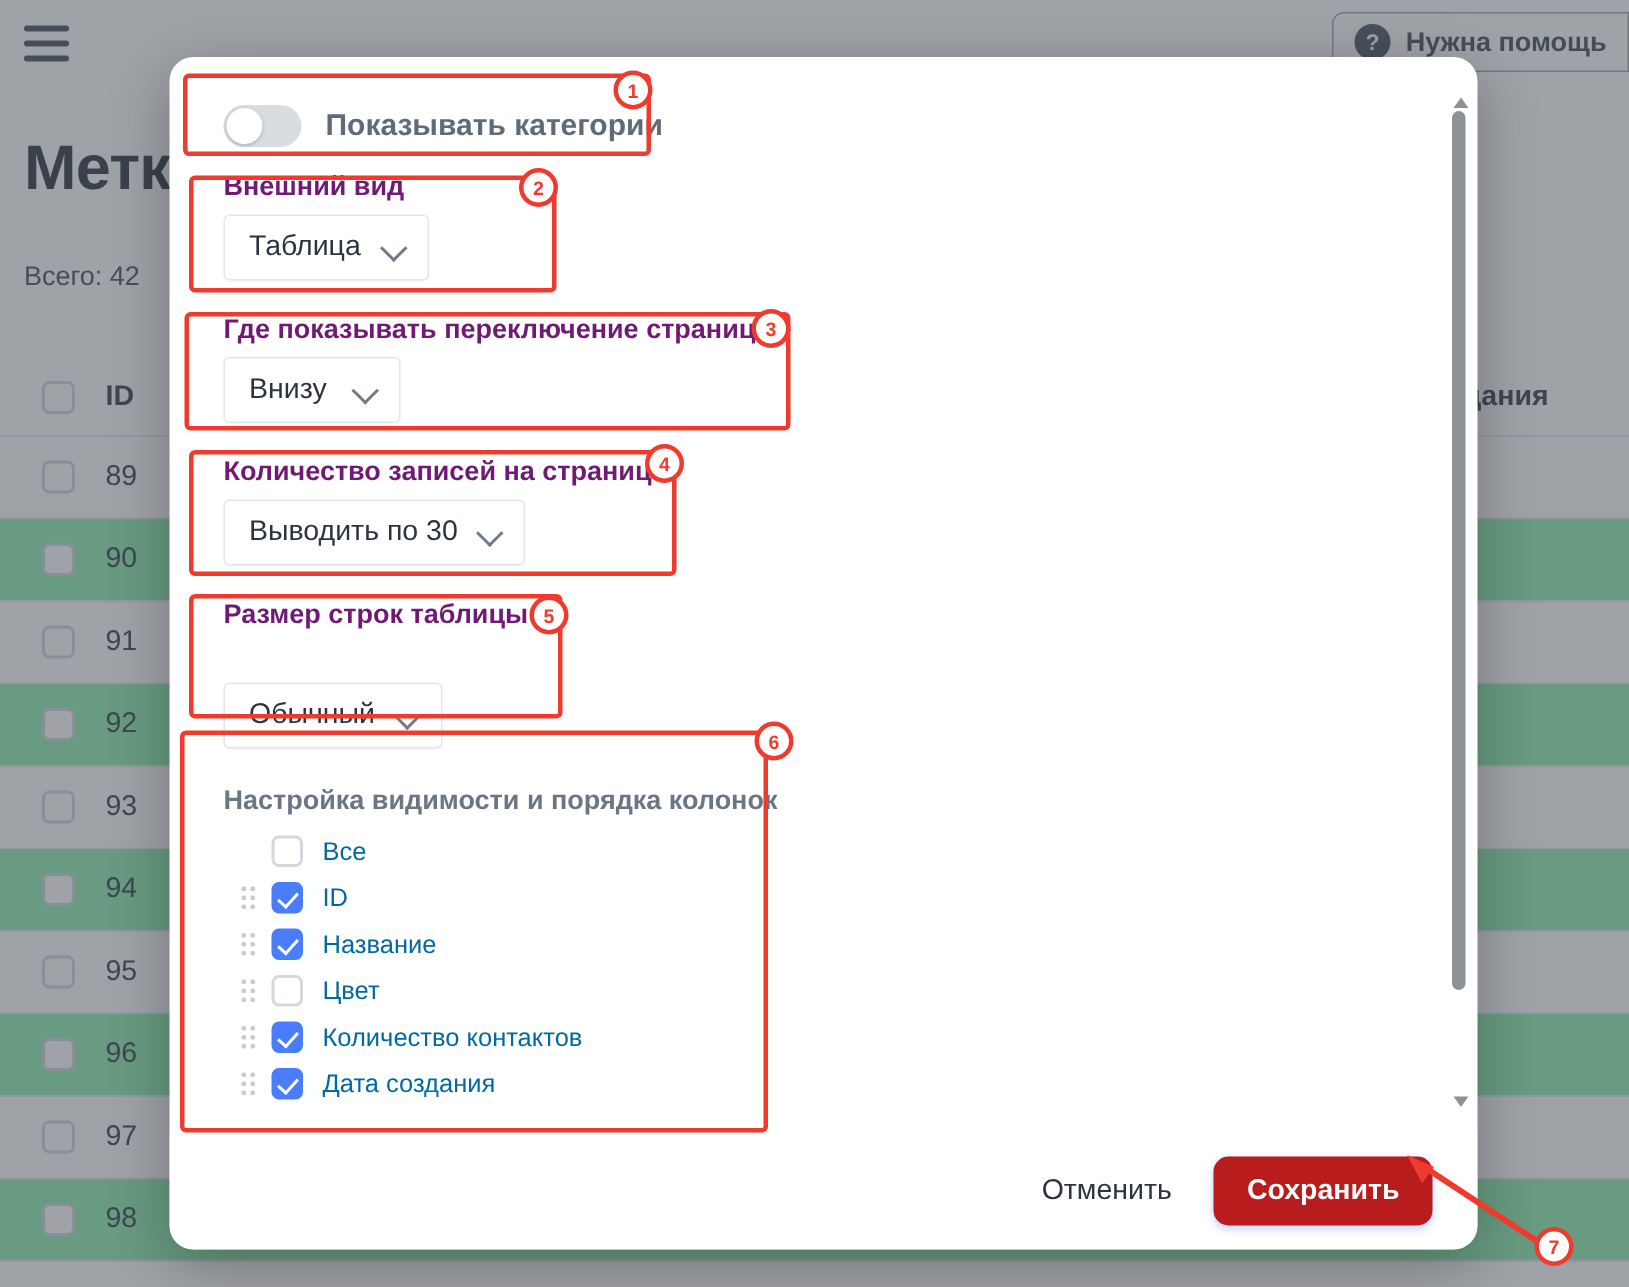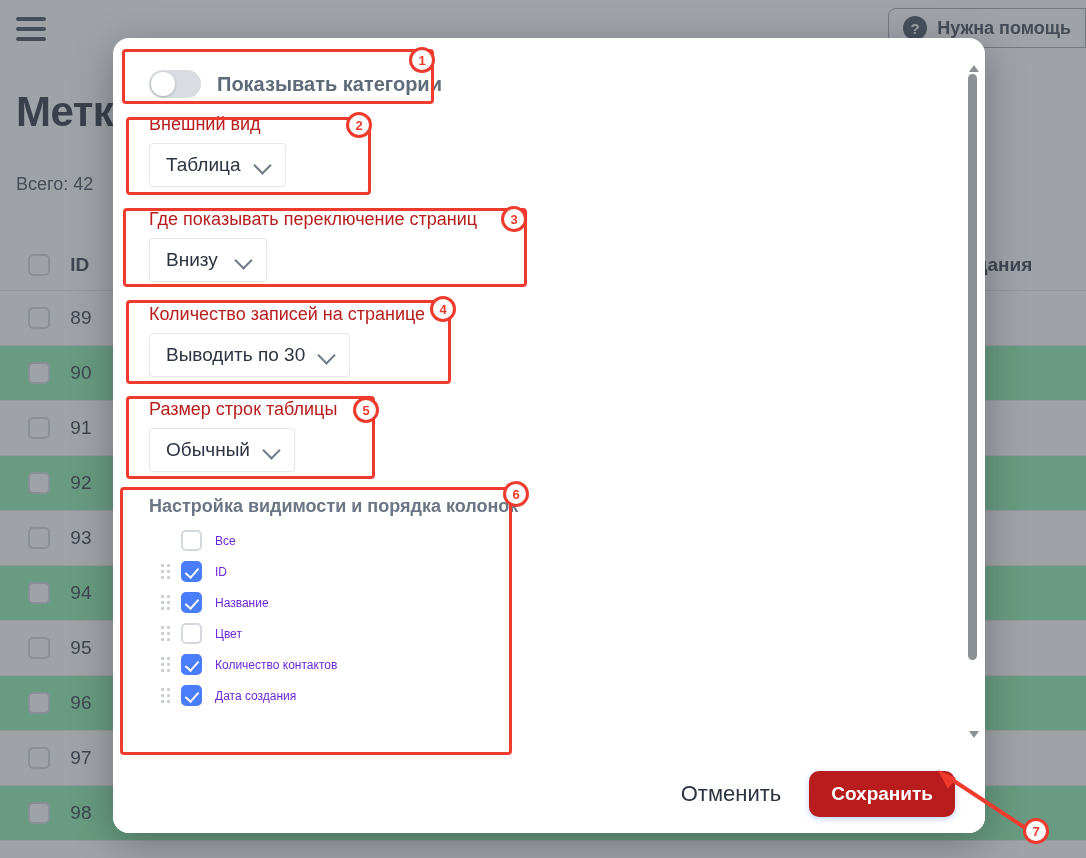--- a/index.html
+++ b/index.html
@@ -113,21 +113,21 @@
   }
   .sb-arrow-up { top: 5px; border-bottom: 7px solid #8c9196; }
   .sb-arrow-down { bottom: 5px; border-top: 7px solid #8c9196; }
   .sb-thumb {
     position: absolute; left: 2px; top: 14px; width: 9px; height: 586px;
     background: #8c9196; border-radius: 5px;
   }
 
   .field-block { margin-bottom: 4px; }
   .field-label {
-    font-size: 18px; font-weight: 400; color: #b91c1c;
+    font-size: 18px; font-weight: 700; color: #701a75;
     margin-bottom: 8px; white-space: nowrap;
   }
   .select-box {
     display: inline-flex; align-items: center; justify-content: space-between;
     gap: 14px;
     min-width: 120px; height: 44px;
     padding: 0 14px 0 16px;
     border: 1px solid #e3e6ea; border-radius: 4px;
     background: #ffffff;
     font-size: 19px; color: #2b3440;
@@ -177,32 +177,32 @@
     border: 2px solid #d3d8de; background: #ffffff;
     margin-right: 13px; position: relative;
   }
   .chk.on { background: #4a7dfc; border-color: #4a7dfc; }
   .chk.on::after {
     content: ""; position: absolute; left: 5px; top: 2px;
     width: 6px; height: 11px;
     border-right: 2.5px solid #fff; border-bottom: 2.5px solid #fff;
     transform: rotate(42deg);
   }
-  .col-label { font-size: 12px; color: #6d28d9; white-space: nowrap; }
+  .col-label { font-size: 17px; color: #0369a1; white-space: nowrap; }
 
   
   .dialog-footer {
     position: absolute; left: 0; right: 0; bottom: 0; height: 78px;
     display: flex; align-items: center; justify-content: flex-end;
     gap: 14px; padding-right: 30px;
     background: #ffffff;
   }
   .btn-cancel {
     background: transparent; border: none;
-    font-size: 22px; color: #2b3440; padding: 10px 14px; cursor: pointer;
+    font-size: 19px; color: #2b3440; padding: 10px 14px; cursor: pointer;
     font-family: inherit;
   }
   .btn-save {
     background: #b91c1c; border: none; border-radius: 10px;
     font-size: 19px; font-weight: 700; color: #ffffff;
     padding: 12px 22px; cursor: pointer;
     font-family: inherit;
     box-shadow: 0 2px 6px rgba(74,125,252,0.35);
   }
 
@@ -380,21 +380,21 @@
       <div class="field-block" style="margin-left:14px; margin-top:22px;">
         <div class="field-label">Количество записей на странице</div>
         <div class="select-box" style="min-width:180px;">
           <span>Выводить по 30</span>
           <span class="chev"></span>
         </div>
       </div>
 
       <div class="field-block" style="margin-left:14px; margin-top:22px;">
         <div class="field-label">Размер строк таблицы</div>
-        <div class="select-box" style="min-width:140px;">
+        <div class="select-box" style="min-width:140px;margin-top:27px;">
           <span>Обычный</span>
           <span class="chev"></span>
         </div>
       </div>
 
       <div style="margin-left:14px; margin-top:24px;">
         <div class="cols-title">Настройка видимости и порядка колонок</div>
 
         <div class="col-row">
           <span class="drag-spacer"></span>

